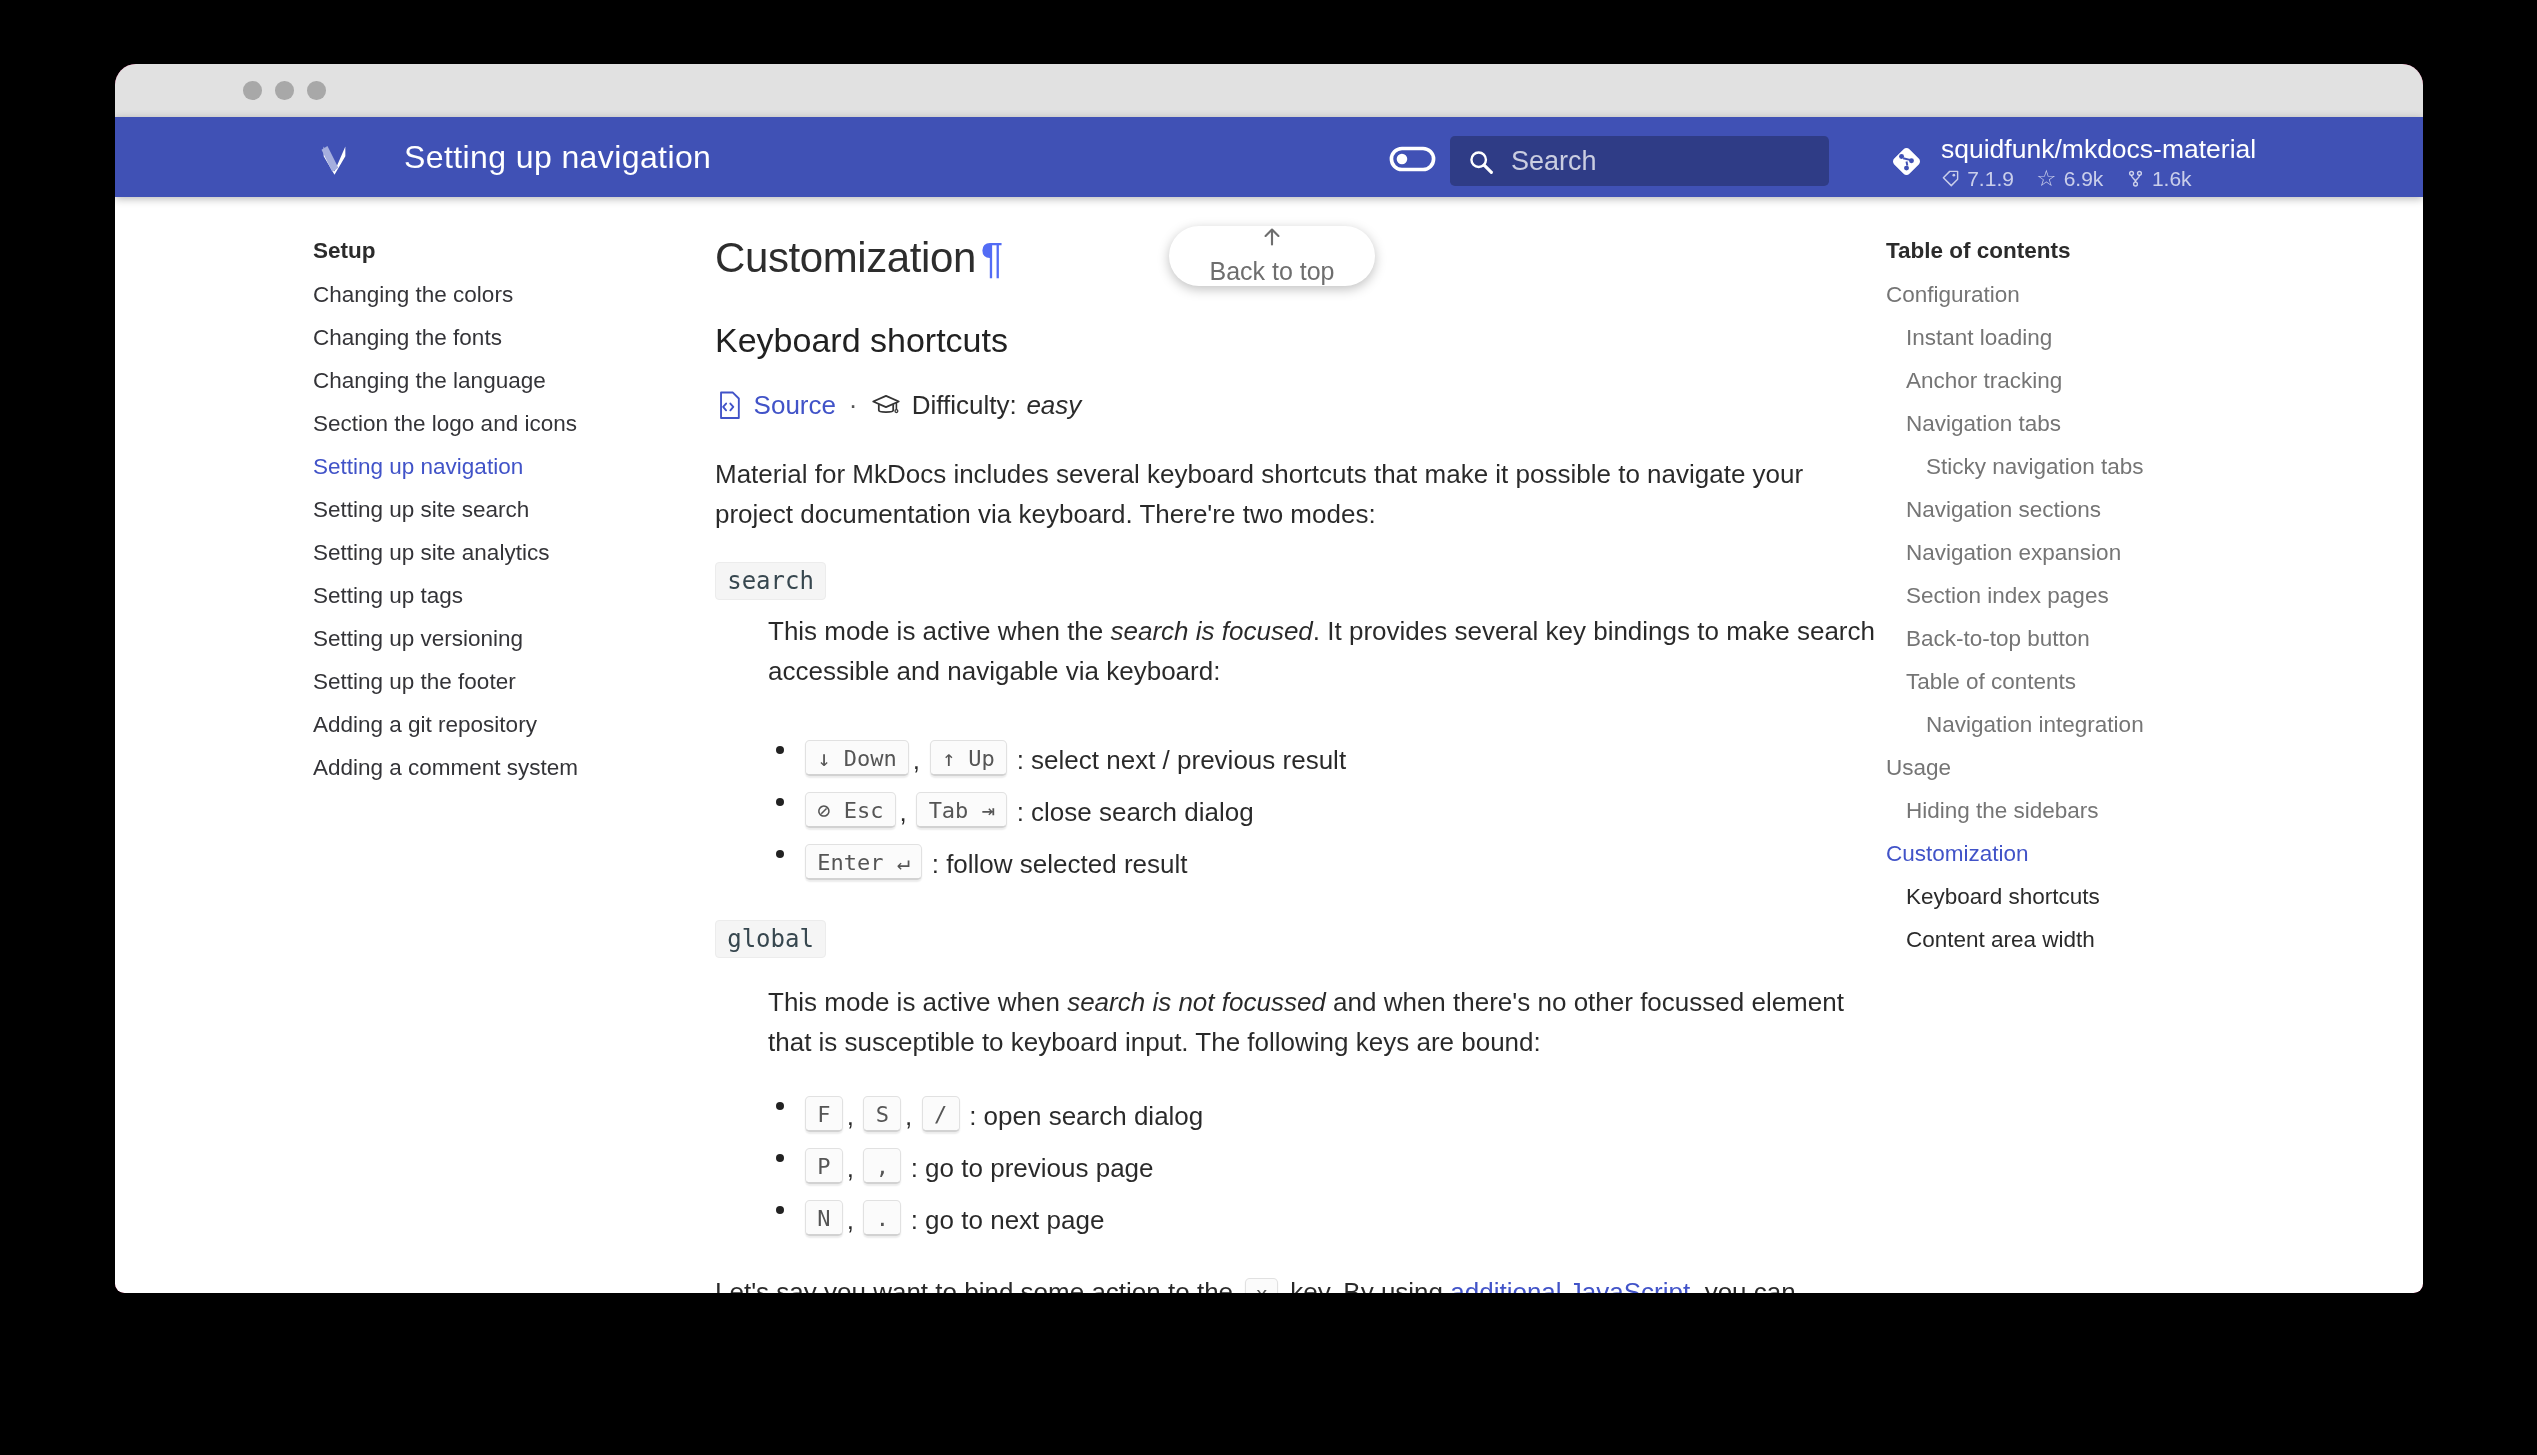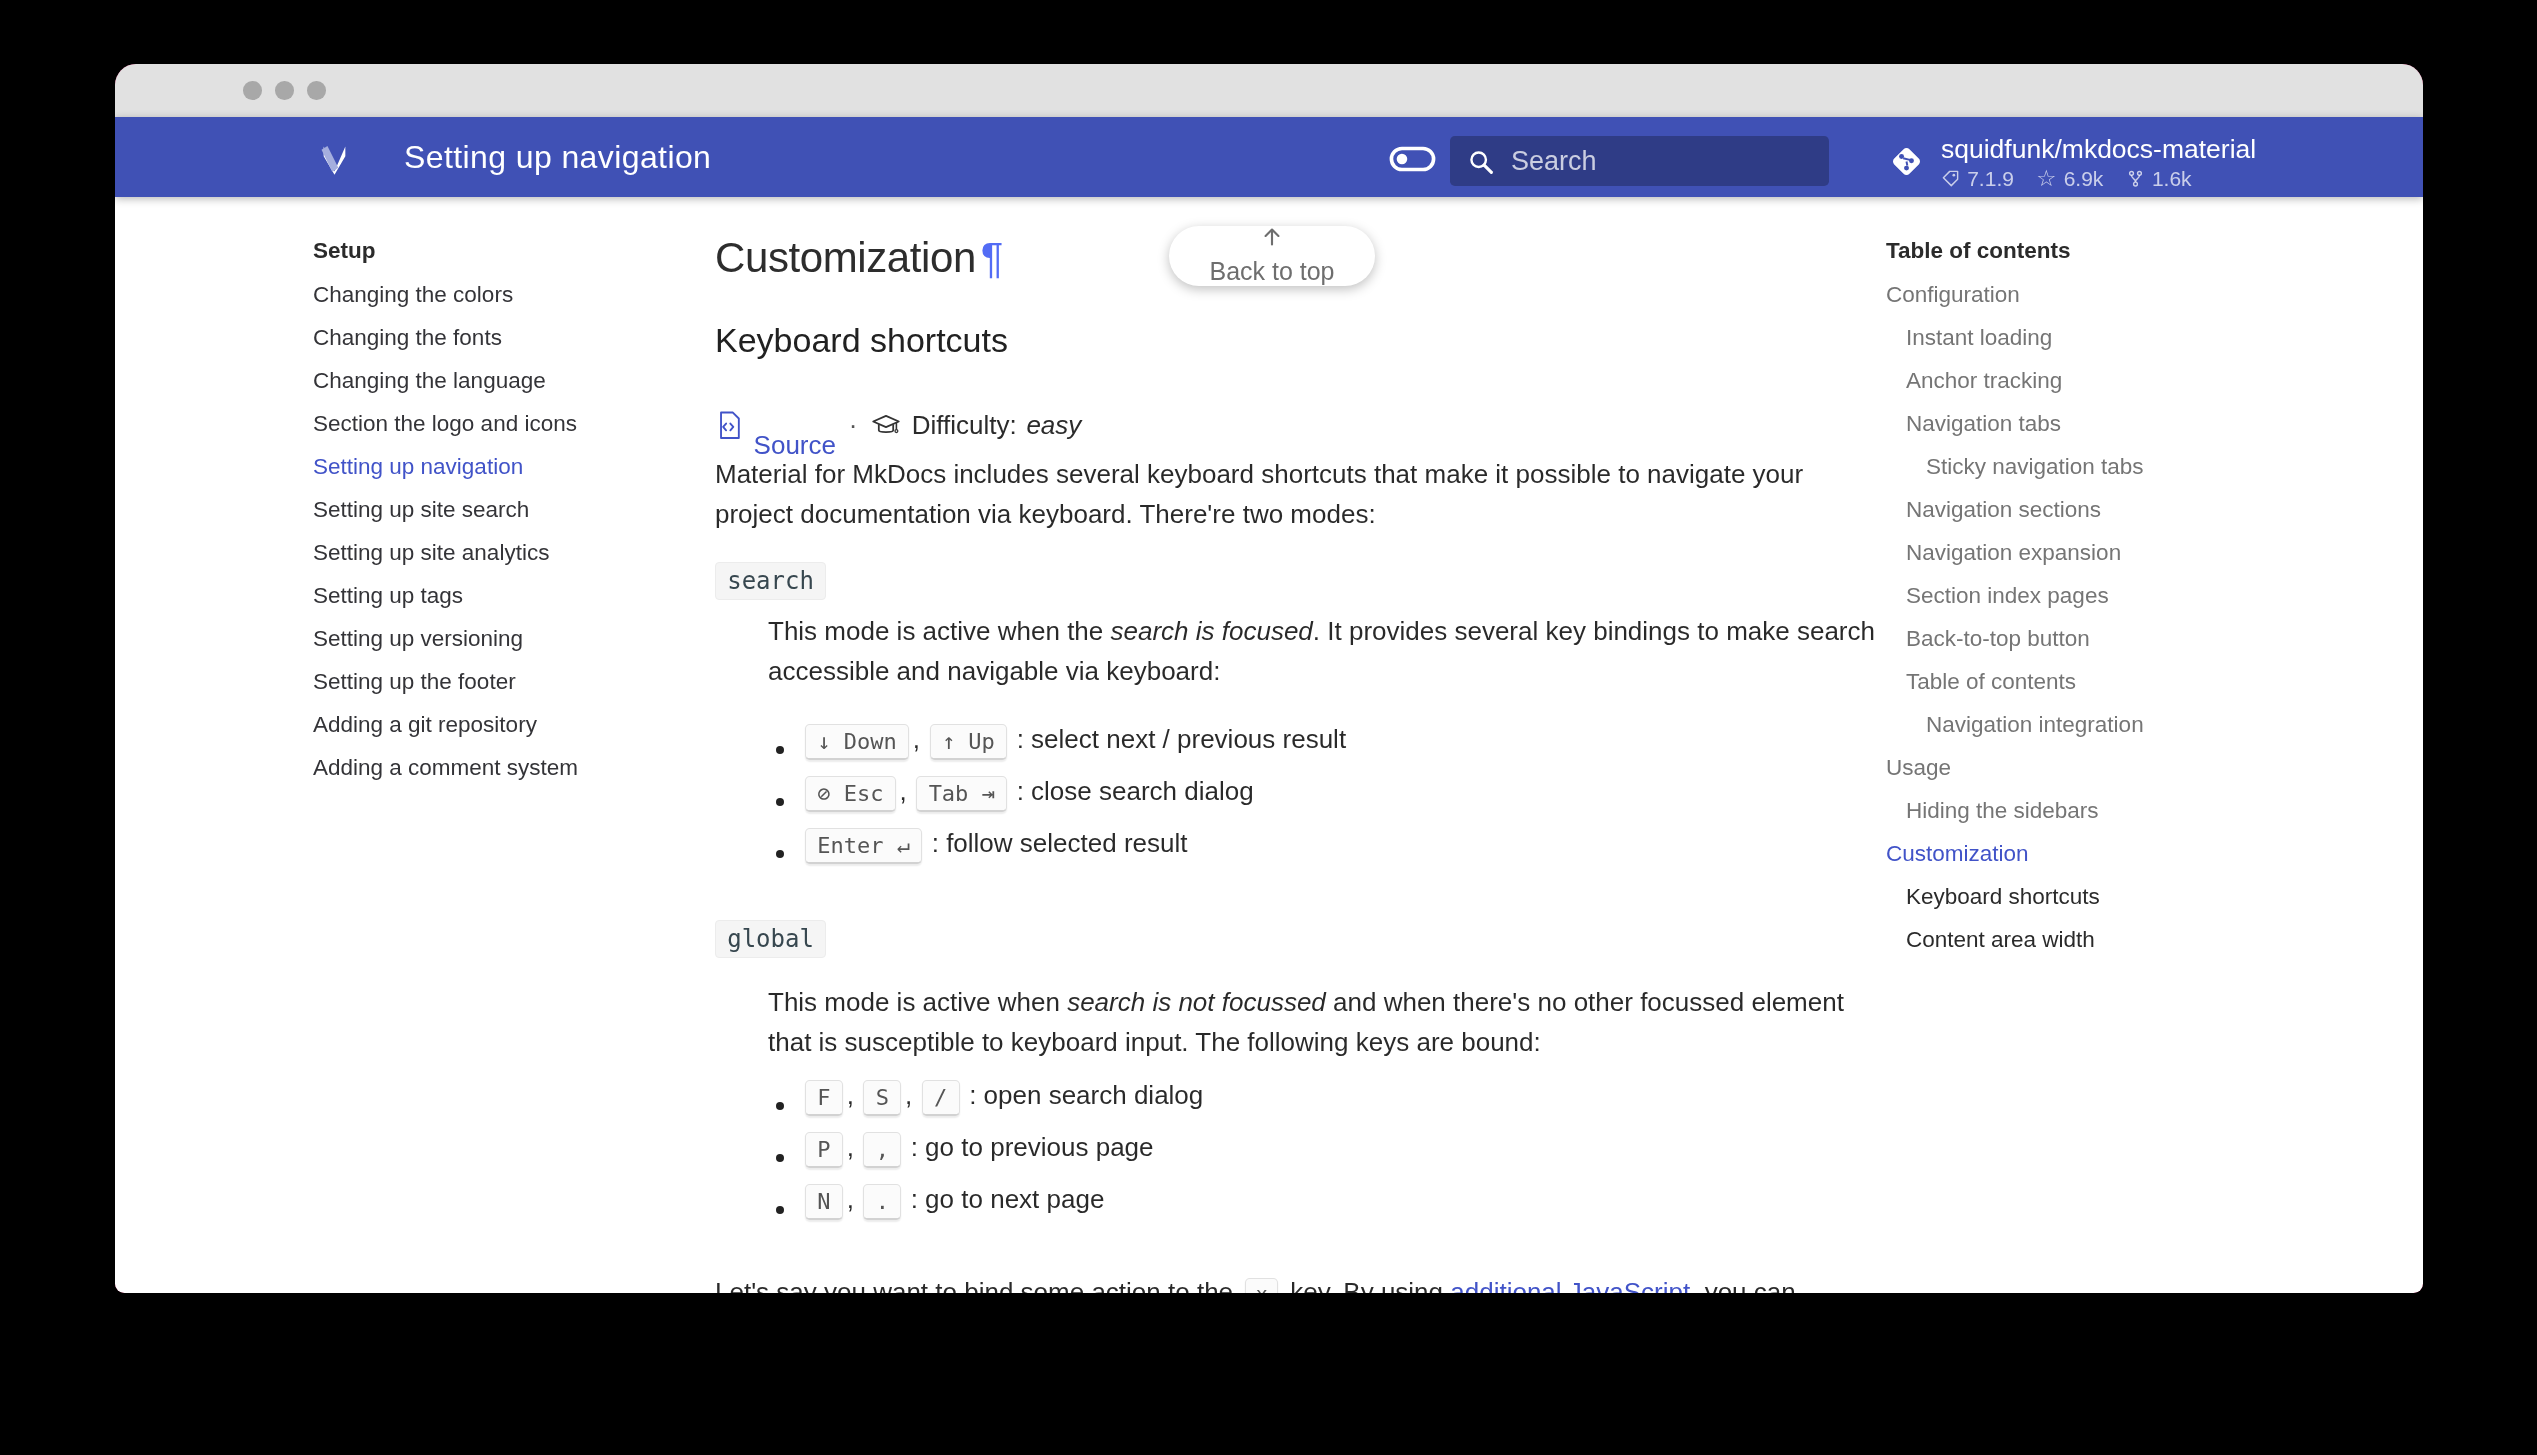--- a/index.html
+++ b/index.html
@@ -51,41 +51,41 @@
   .backtotop { position:absolute; left:1054px; top:29px; width:206px; height:60px;
                background:#fff; border-radius:30.5px; box-shadow:0 3.2px 11.2px rgba(0,0,0,.25);
                display:flex; align-items:center; justify-content:center; gap:9.6px;
                color:#6e6e6e; font-size:25px; cursor:pointer;flex-direction:column; }
   h1.page-h1 { position:absolute; left:600px; top:37px; font-size:42px; font-weight:300;
                color:#2d2d2d; letter-spacing:-0.4px; }
   .pilcrow { color:#536cf5; font-weight:400; margin-left:4.8px; }
   h2.page-h2 { position:absolute; left:600px; top:124px; font-size:34px; font-weight:400; color:#212121; }
   .meta { position:absolute; left:600px; top:193px; display:flex; align-items:center; gap:9.6px;
           font-size:26px; color:#2b2b2b; }
-  .link { color:#4153c8; text-decoration:none; cursor:pointer;margin-top:40px; }
+  .link { color:#4153c8; text-decoration:none; cursor:pointer; }
   .meta .sep-dot { color:#555; margin:0 3.2px; }
   .meta em { font-style:italic; }
 
   p.body-text { font-size:26px; line-height:40px; color:rgba(0,0,0,.84); }
   .intro { position:absolute; left:600px; top:257px; width:1148px; }
 
   .codechip { position:absolute; left:600px; display:inline-block; font-family:"DejaVu Sans Mono","Liberation Mono",monospace;
               font-size:24px; color:#37474f; background:#f5f5f5; border:0.8px solid #ececec;
               border-radius:4px; padding:4px 11.2px; }
   .chip1 { top:365px; }
   .chip2 { top:723px; }
 
   .indent-p { position:absolute; left:653px; width:1108px; }
   .p1 { top:414px; }
   .p2 { top:785px; }
 
   ul.key-list { position:absolute; left:653px; list-style:none; }
   .list1 { top:527px; }
   .list2 { top:883px; }
-  .key-list li { height:52px; display:flex; align-items:flex-start; padding-left:37px; position:relative;
+  .key-list li { height:52px; display:flex; align-items:flex-end; padding-left:37px; position:relative;
                  font-size:26px; color:rgba(0,0,0,.84); }
   .key-list li::before { content:""; position:absolute; left:8px; top:50%; margin-top:-4px;
                          width:8px; height:8px; border-radius:50%; background:#222; }
   kbd { font-family:"DejaVu Sans Mono","DejaVu Sans","Liberation Mono",monospace;
         font-size:22px; color:#555; background:#fbfbfb;
         border:0.8px solid #e1e1e1; border-bottom:2.4px solid #d2d2d2; border-radius:4.8px;
         padding:3.2px 11.2px 2.4px; box-shadow:0 1.6px 1.6px rgba(0,0,0,.08);
         display:inline-block; line-height:27px; }
   .key-sep { margin:0 9.6px 0 4px; }
   .kdesc { margin-left:9.6px; }

